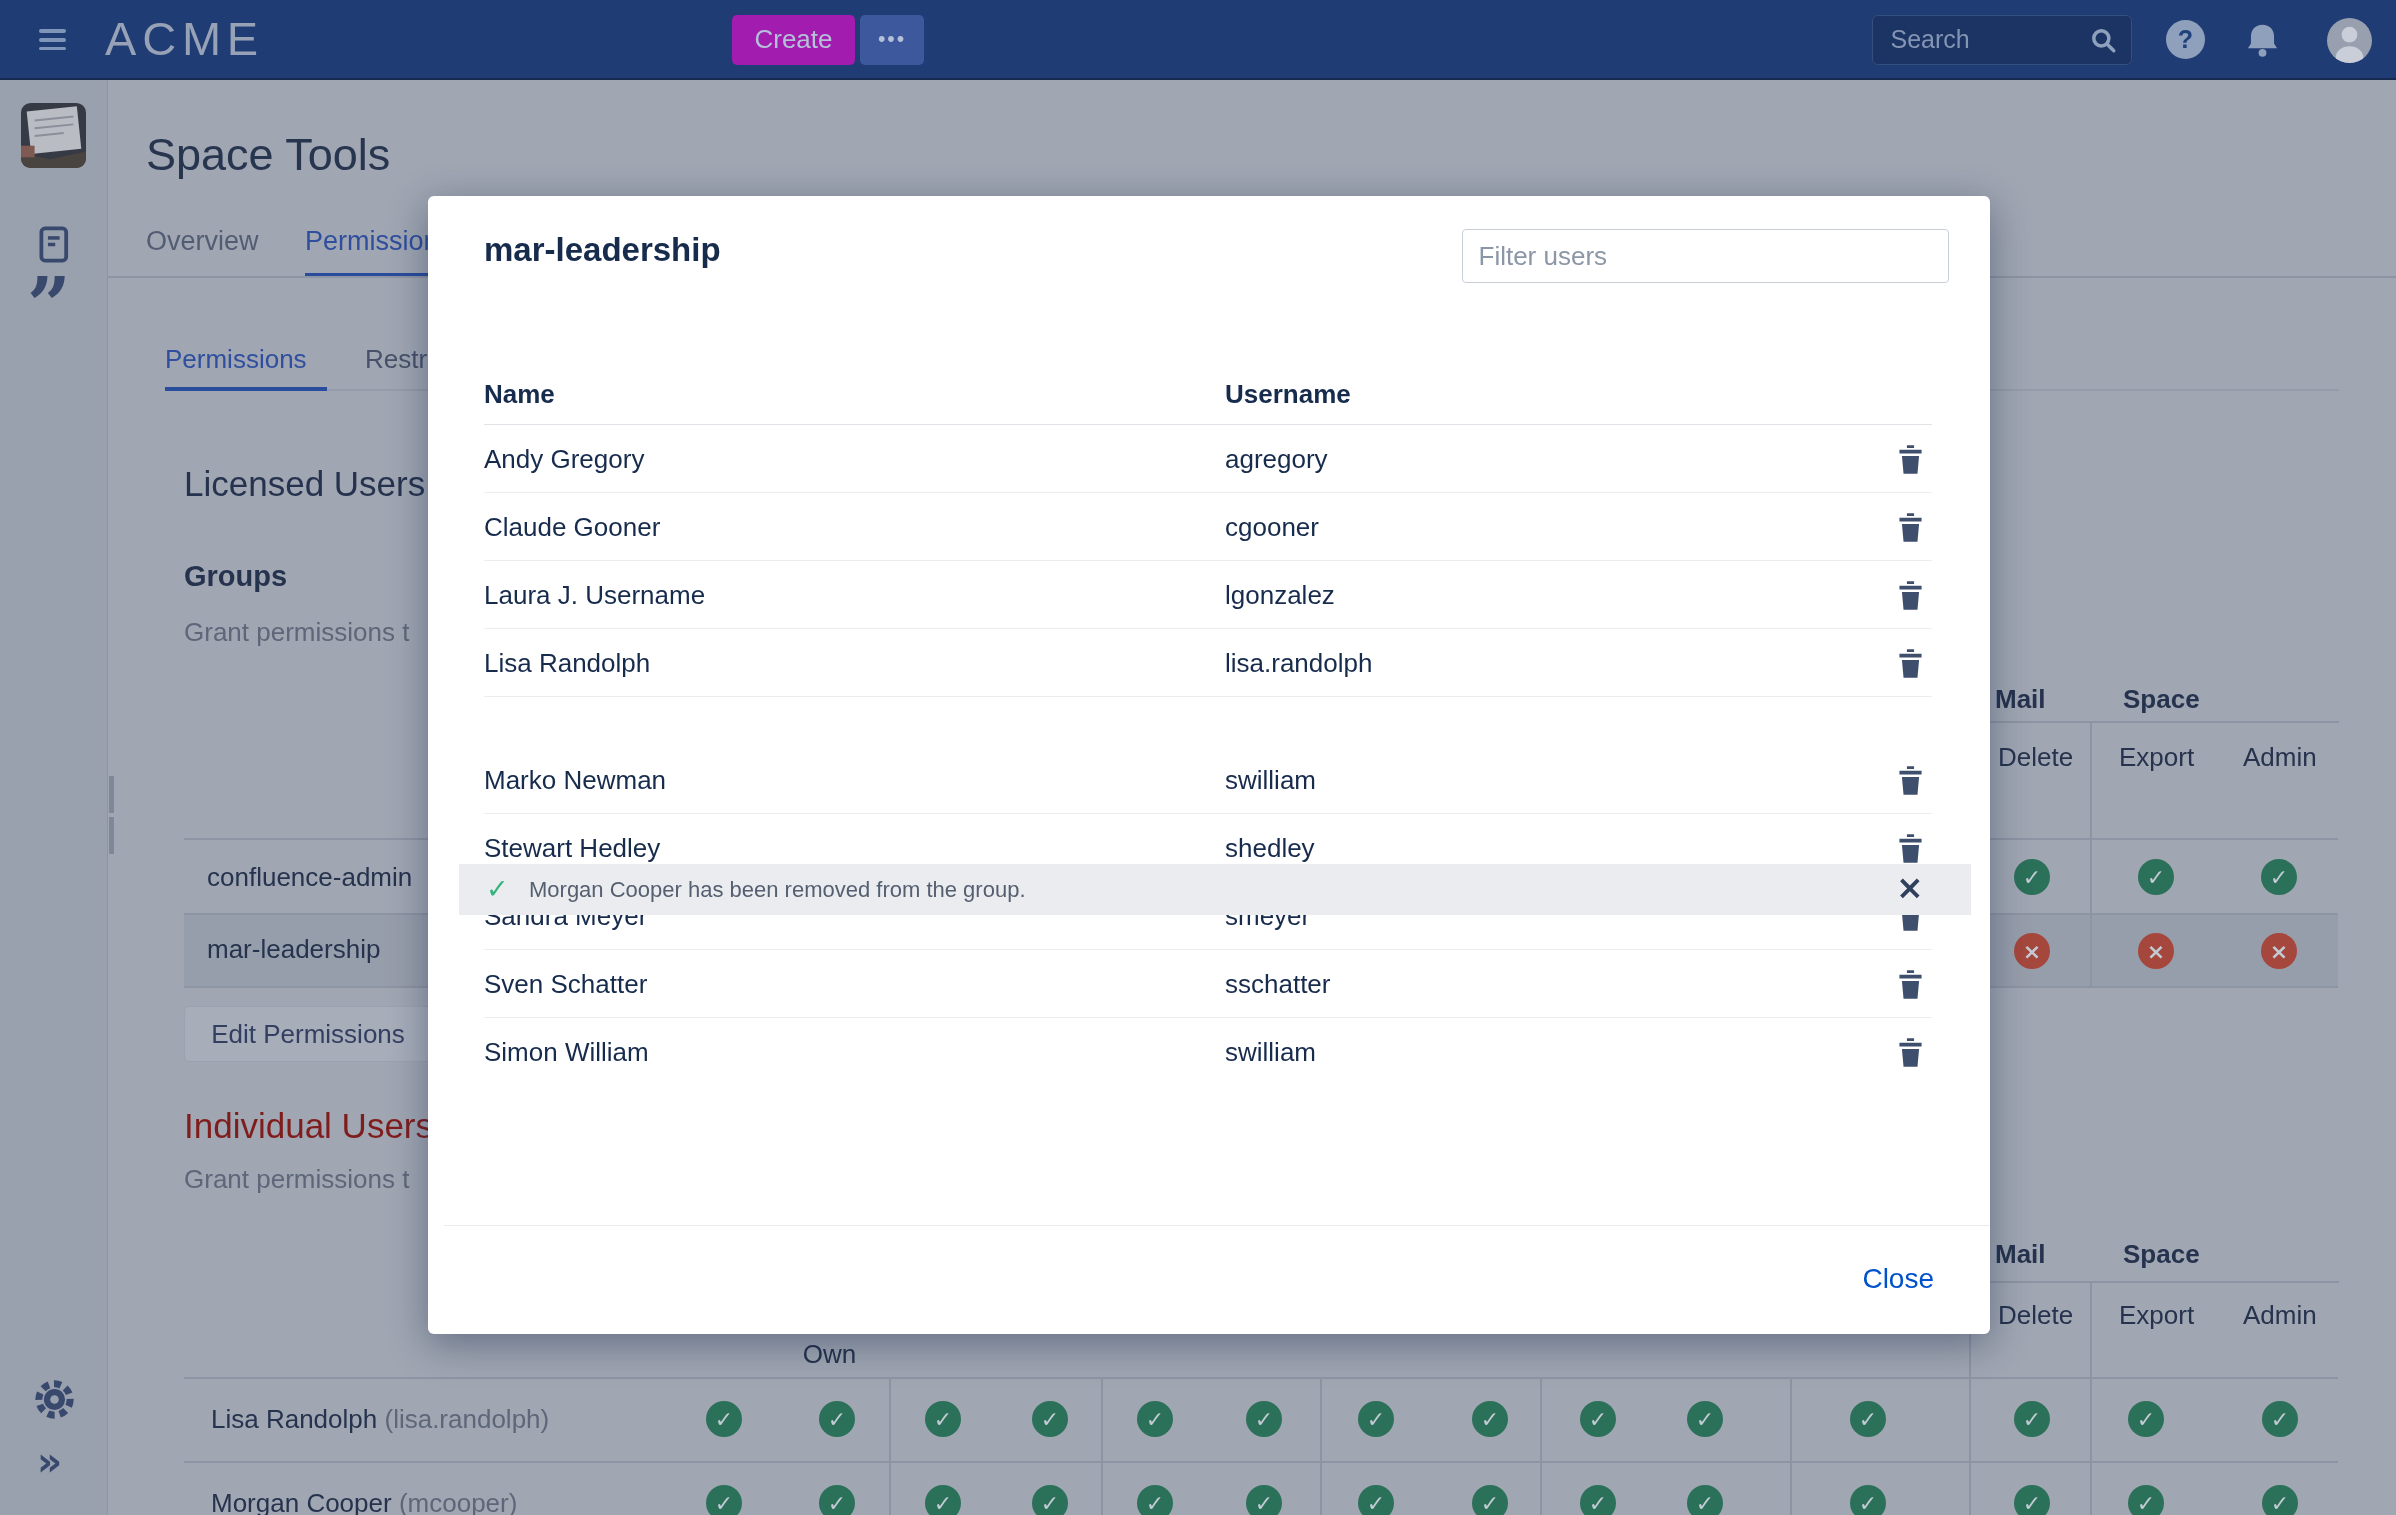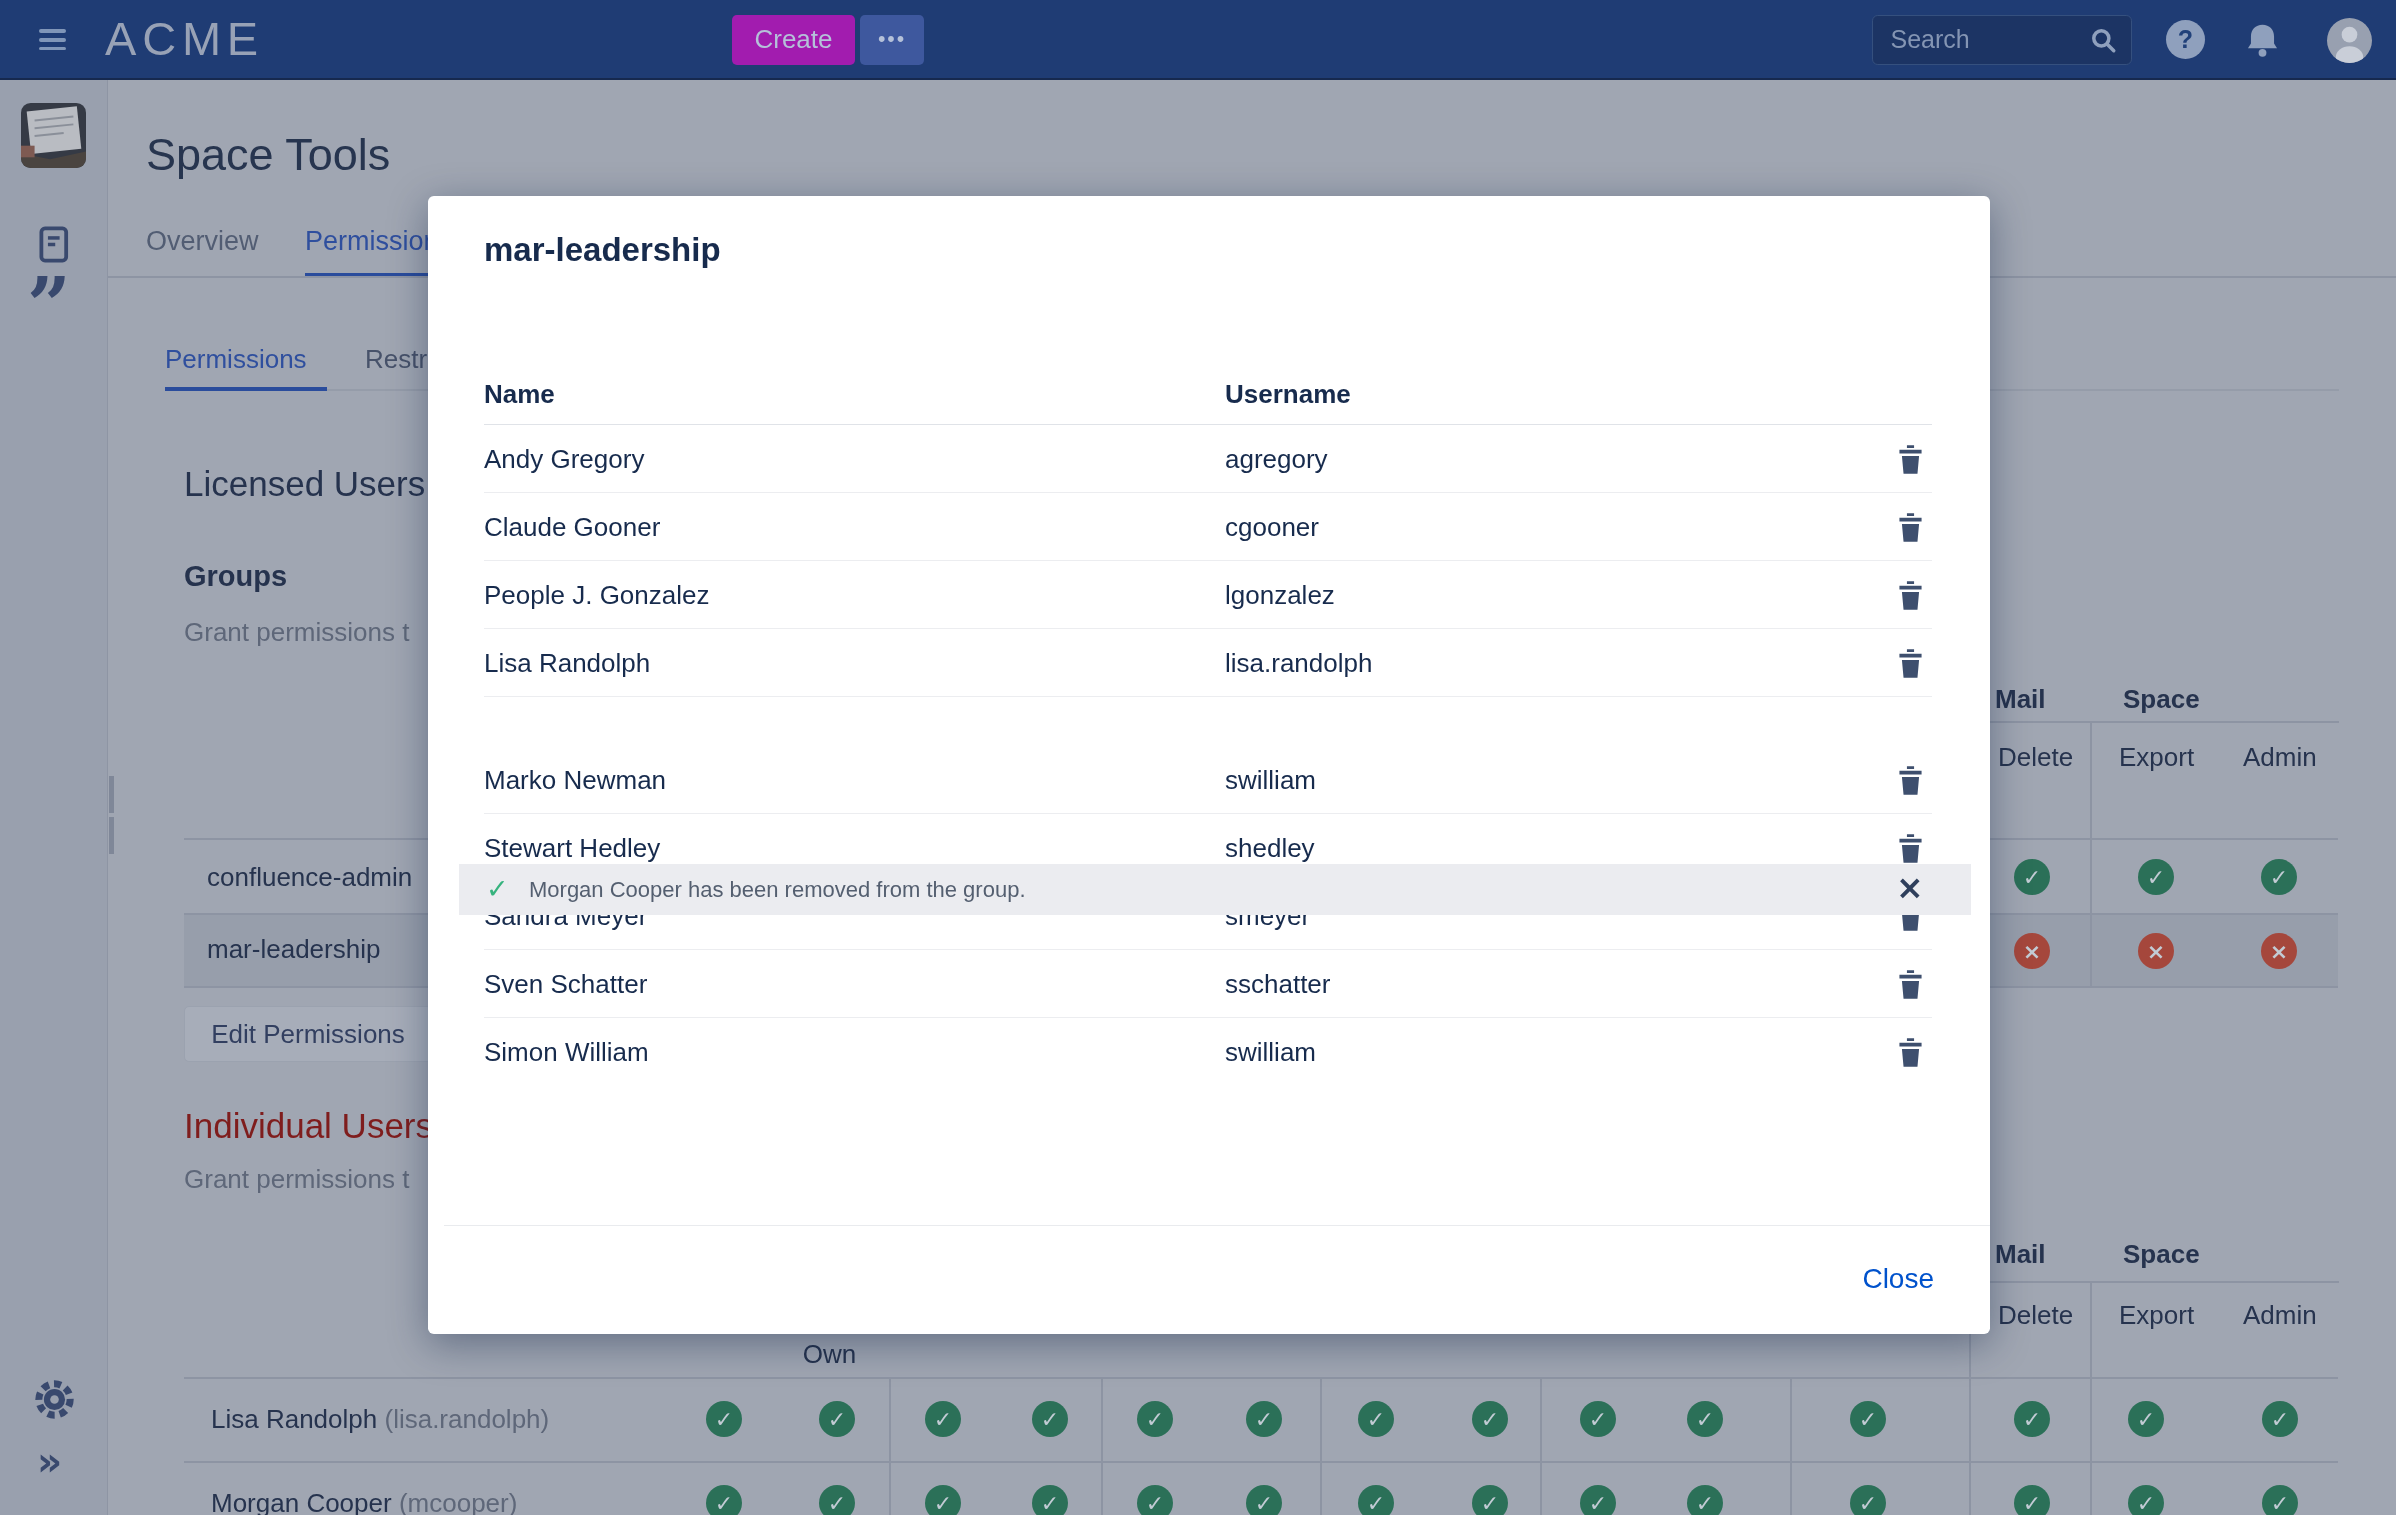--- a/index.html
+++ b/index.html
@@ -253,20 +253,21 @@
     <span class="chip chip-allowed" style="left: 1580px; top: 1485px;">✓</span>
     <span class="chip chip-allowed" style="left: 1687px; top: 1485px;">✓</span>
     <span class="chip chip-allowed" style="left: 1850px; top: 1485px;">✓</span>
     <span class="chip chip-allowed" style="left: 2014px; top: 1485px;">✓</span>
     <span class="chip chip-allowed" style="left: 2128px; top: 1485px;">✓</span>
     <span class="chip chip-allowed" style="left: 2262px; top: 1485px;">✓</span>
   </div>
 
 <div id="modal" class="abs">
   <div id="modal-title" class="abs">mar-leadership</div>
+  <input id="filter-input" placeholder="Filter users" style="">
 
   <div id="m-table">
     <div id="m-head">
       <span class="m-col-head" style="left:0;">Name</span>
       <span class="m-col-head" style="left:741px;">Username</span>
     </div>
 
     <div class="mrow" style="top:60px;">
       <span class="mname">Andy Gregory</span>
       <span class="muser">agregory</span>
@@ -275,21 +276,21 @@
           </svg></button>
     </div>
     <div class="mrow" style="top:128px;">
       <span class="mname">Claude Gooner</span>
       <span class="muser">cgooner</span>
       <button class="trash-btn"><svg width="25" height="29" viewBox="0 0 14 16">
             <path fill="#3E4F6E" d="M5 0h4v1.6H5z M0.8 2.6h12.4v2H0.8z M2.2 6h9.6l-0.9 10H3.1z"></path>
           </svg></button>
     </div>
     <div class="mrow" style="top:196px;">
-      <span class="mname">People J. Gonzalez</span>
+      <span class="mname">Laura J. Username</span>
       <span class="muser">lgonzalez</span>
       <button class="trash-btn"><svg width="25" height="29" viewBox="0 0 14 16">
             <path fill="#3E4F6E" d="M5 0h4v1.6H5z M0.8 2.6h12.4v2H0.8z M2.2 6h9.6l-0.9 10H3.1z"></path>
           </svg></button>
     </div>
     <div class="mrow" style="top:264px;">
       <span class="mname">Lisa Randolph</span>
       <span class="muser">lisa.randolph</span>
       <button class="trash-btn"><svg width="25" height="29" viewBox="0 0 14 16">
             <path fill="#3E4F6E" d="M5 0h4v1.6H5z M0.8 2.6h12.4v2H0.8z M2.2 6h9.6l-0.9 10H3.1z"></path>

